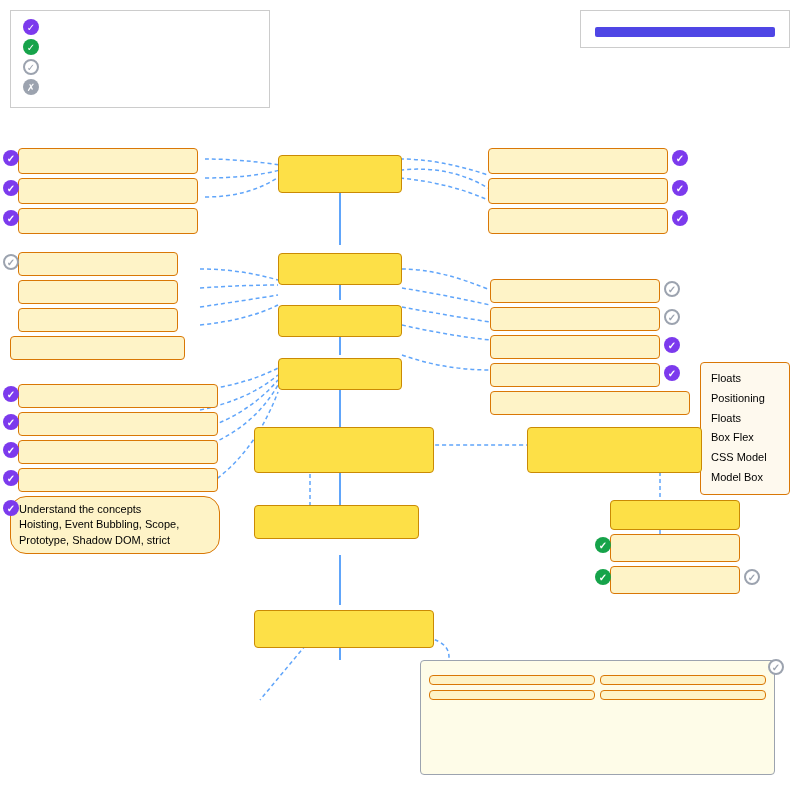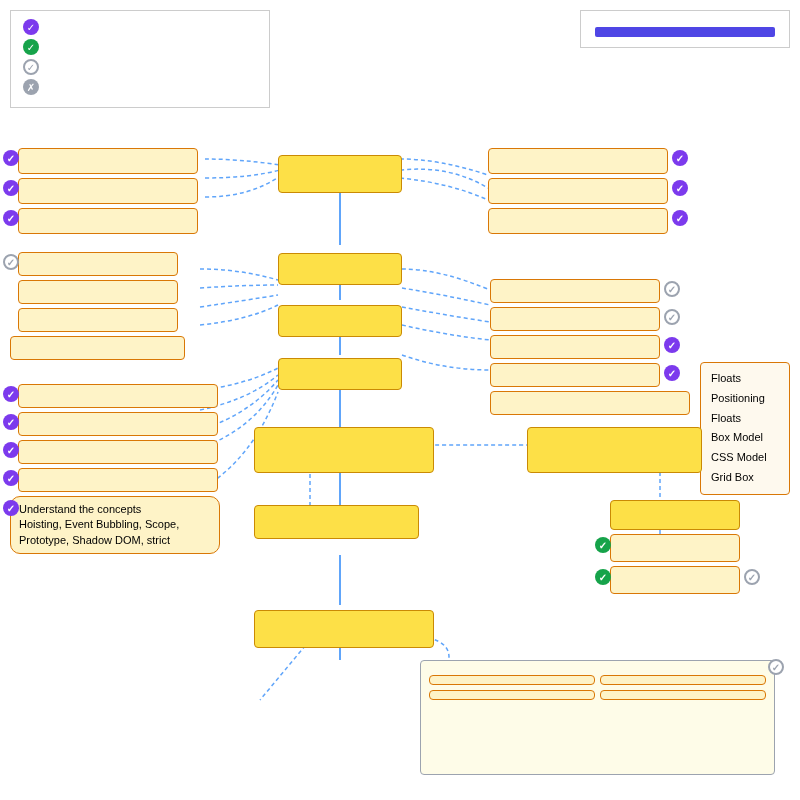--- a/index.html
+++ b/index.html
@@ -152,21 +152,21 @@
       height: 800px;
       pointer-events: none;
       z-index: 1;
     }
 
     
     .node-beige-multi {
       position: absolute;
       background: #fef3c7;
       border: 1.5px solid #d97706;
-      border-radius: 10px;
+      border-radius: 16px;
       font-size: 11px;
       padding: 5px 8px;
       line-height: 1.4;
     }
 
     
     .ellipsis-node {
       position: absolute;
       font-size: 24px;
       font-weight: bold;
@@ -407,23 +407,23 @@
 <div class="badge badge-purple z2" style="left:664px;top:365px;">✓</div>
 
 <div class="node-beige z2" style="left:490px;top:391px;width:200px;height:24px;">
   <span></span>
 </div>
 
 <div class="floats-box z2" style="right:10px;top:330px;width:90px;margin-top:32px;">
   <div>Floats</div>
   <div>Positioning</div>
   <div>Floats</div>
-  <div>Box Model</div>
+  <div>Box Flex</div>
   <div>CSS Model</div>
-  <div>Grid Box</div>
+  <div>Model Box</div>
 </div>
 
 <div class="node-yellow-lg z2" style="left:254px;top:427px;width:180px;height:46px;">
   <span style="font-size:12px;font-weight:bold;"></span>
   <span class="sub"></span>
 </div>
 
 <div class="node-yellow-lg z2" style="left:527px;top:427px;width:175px;height:46px;">
   <span style="font-size:12px;font-weight:bold;"></span>
   <span class="sub"></span>

